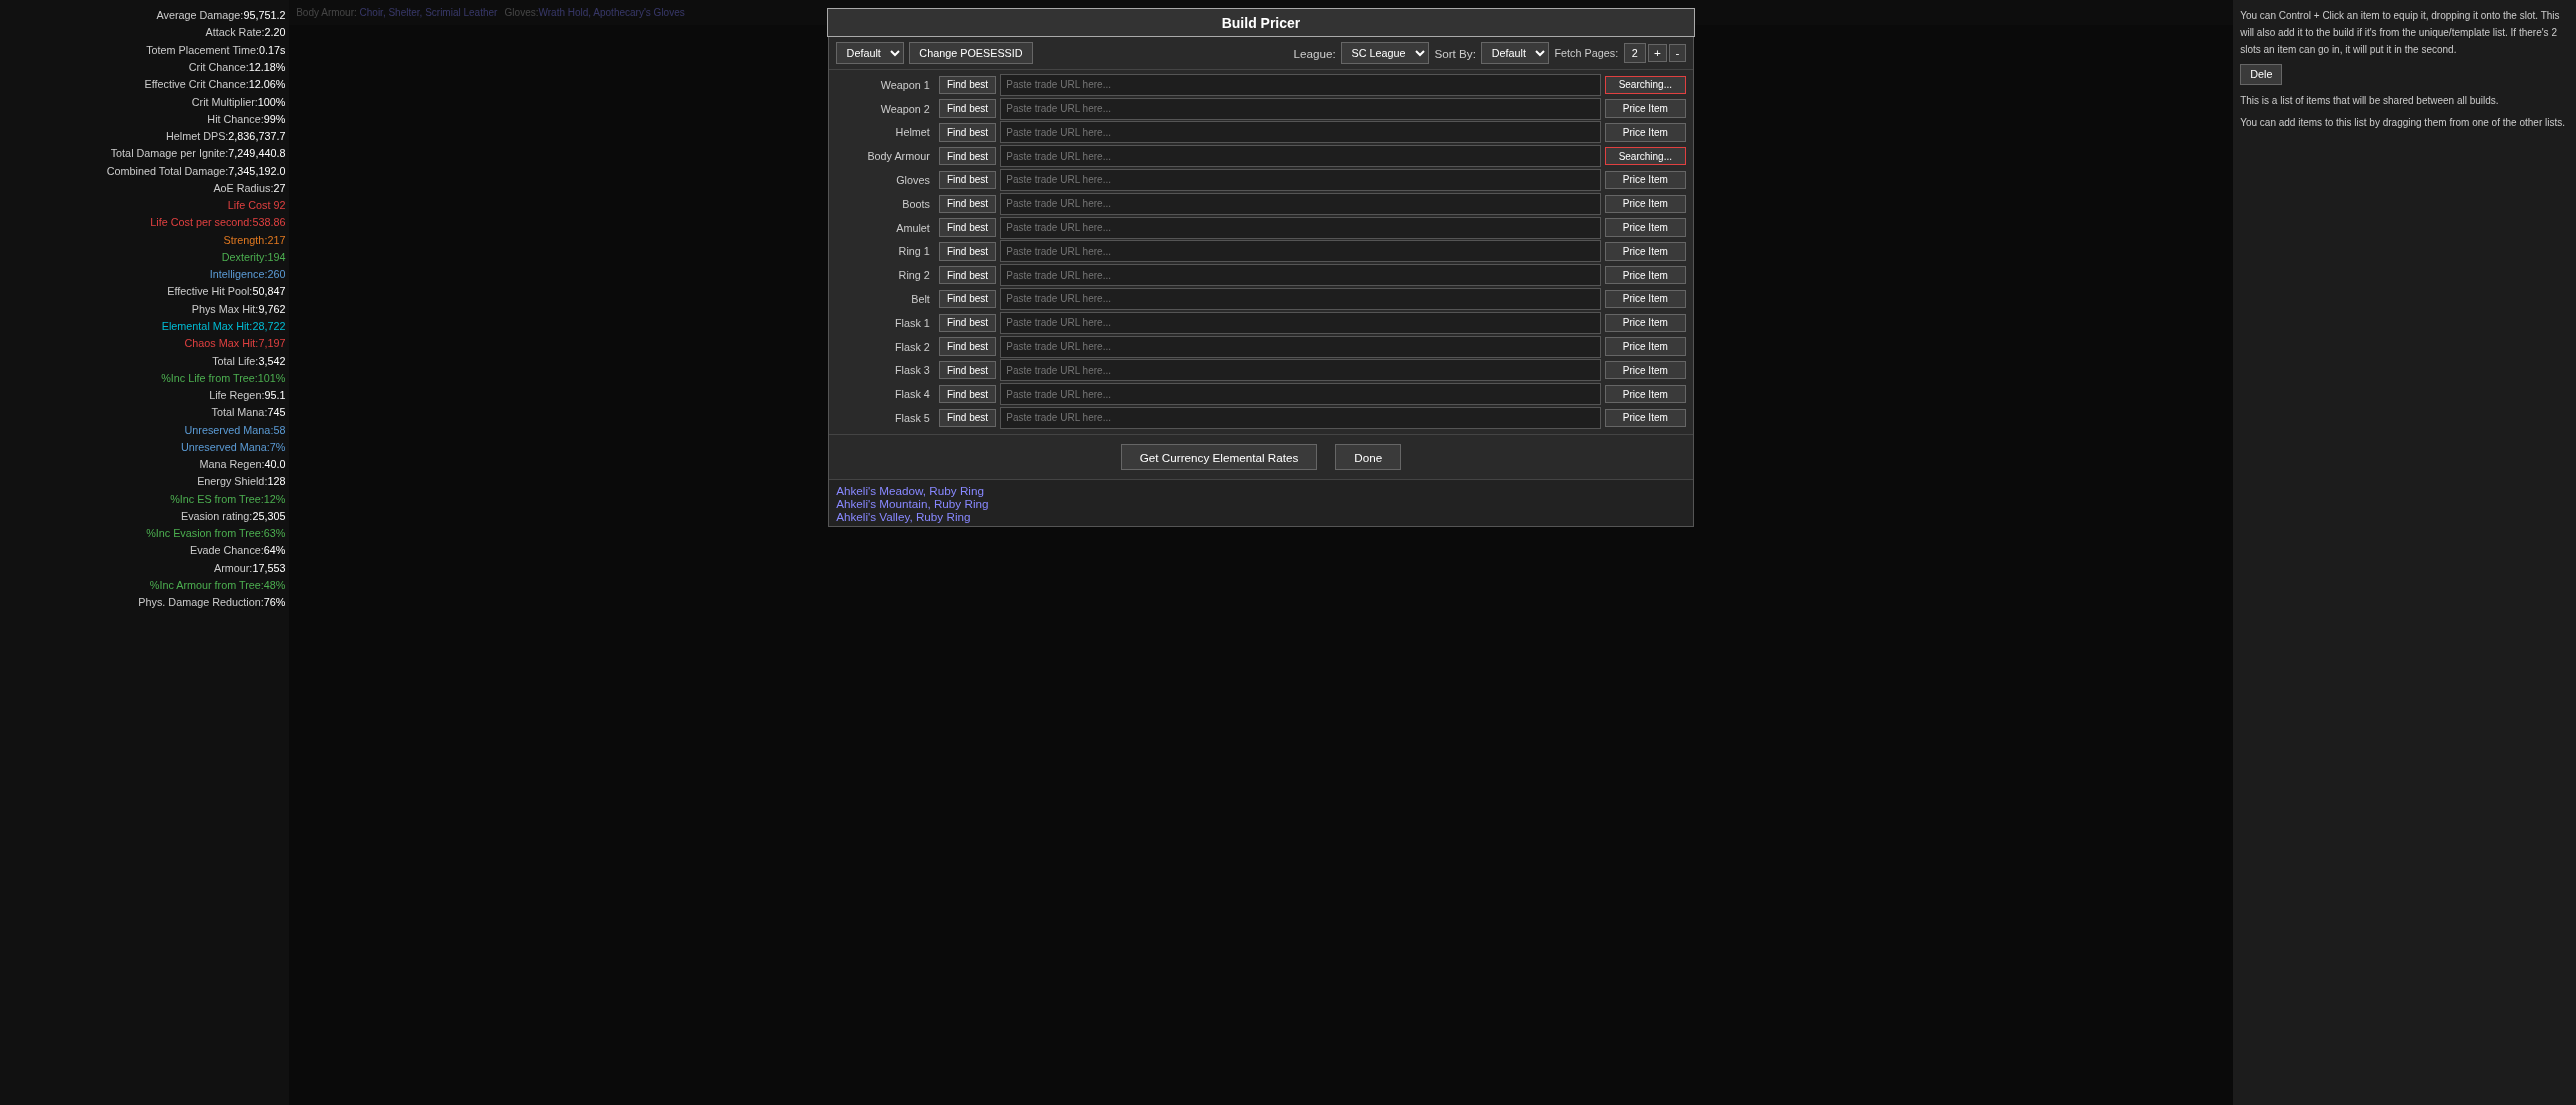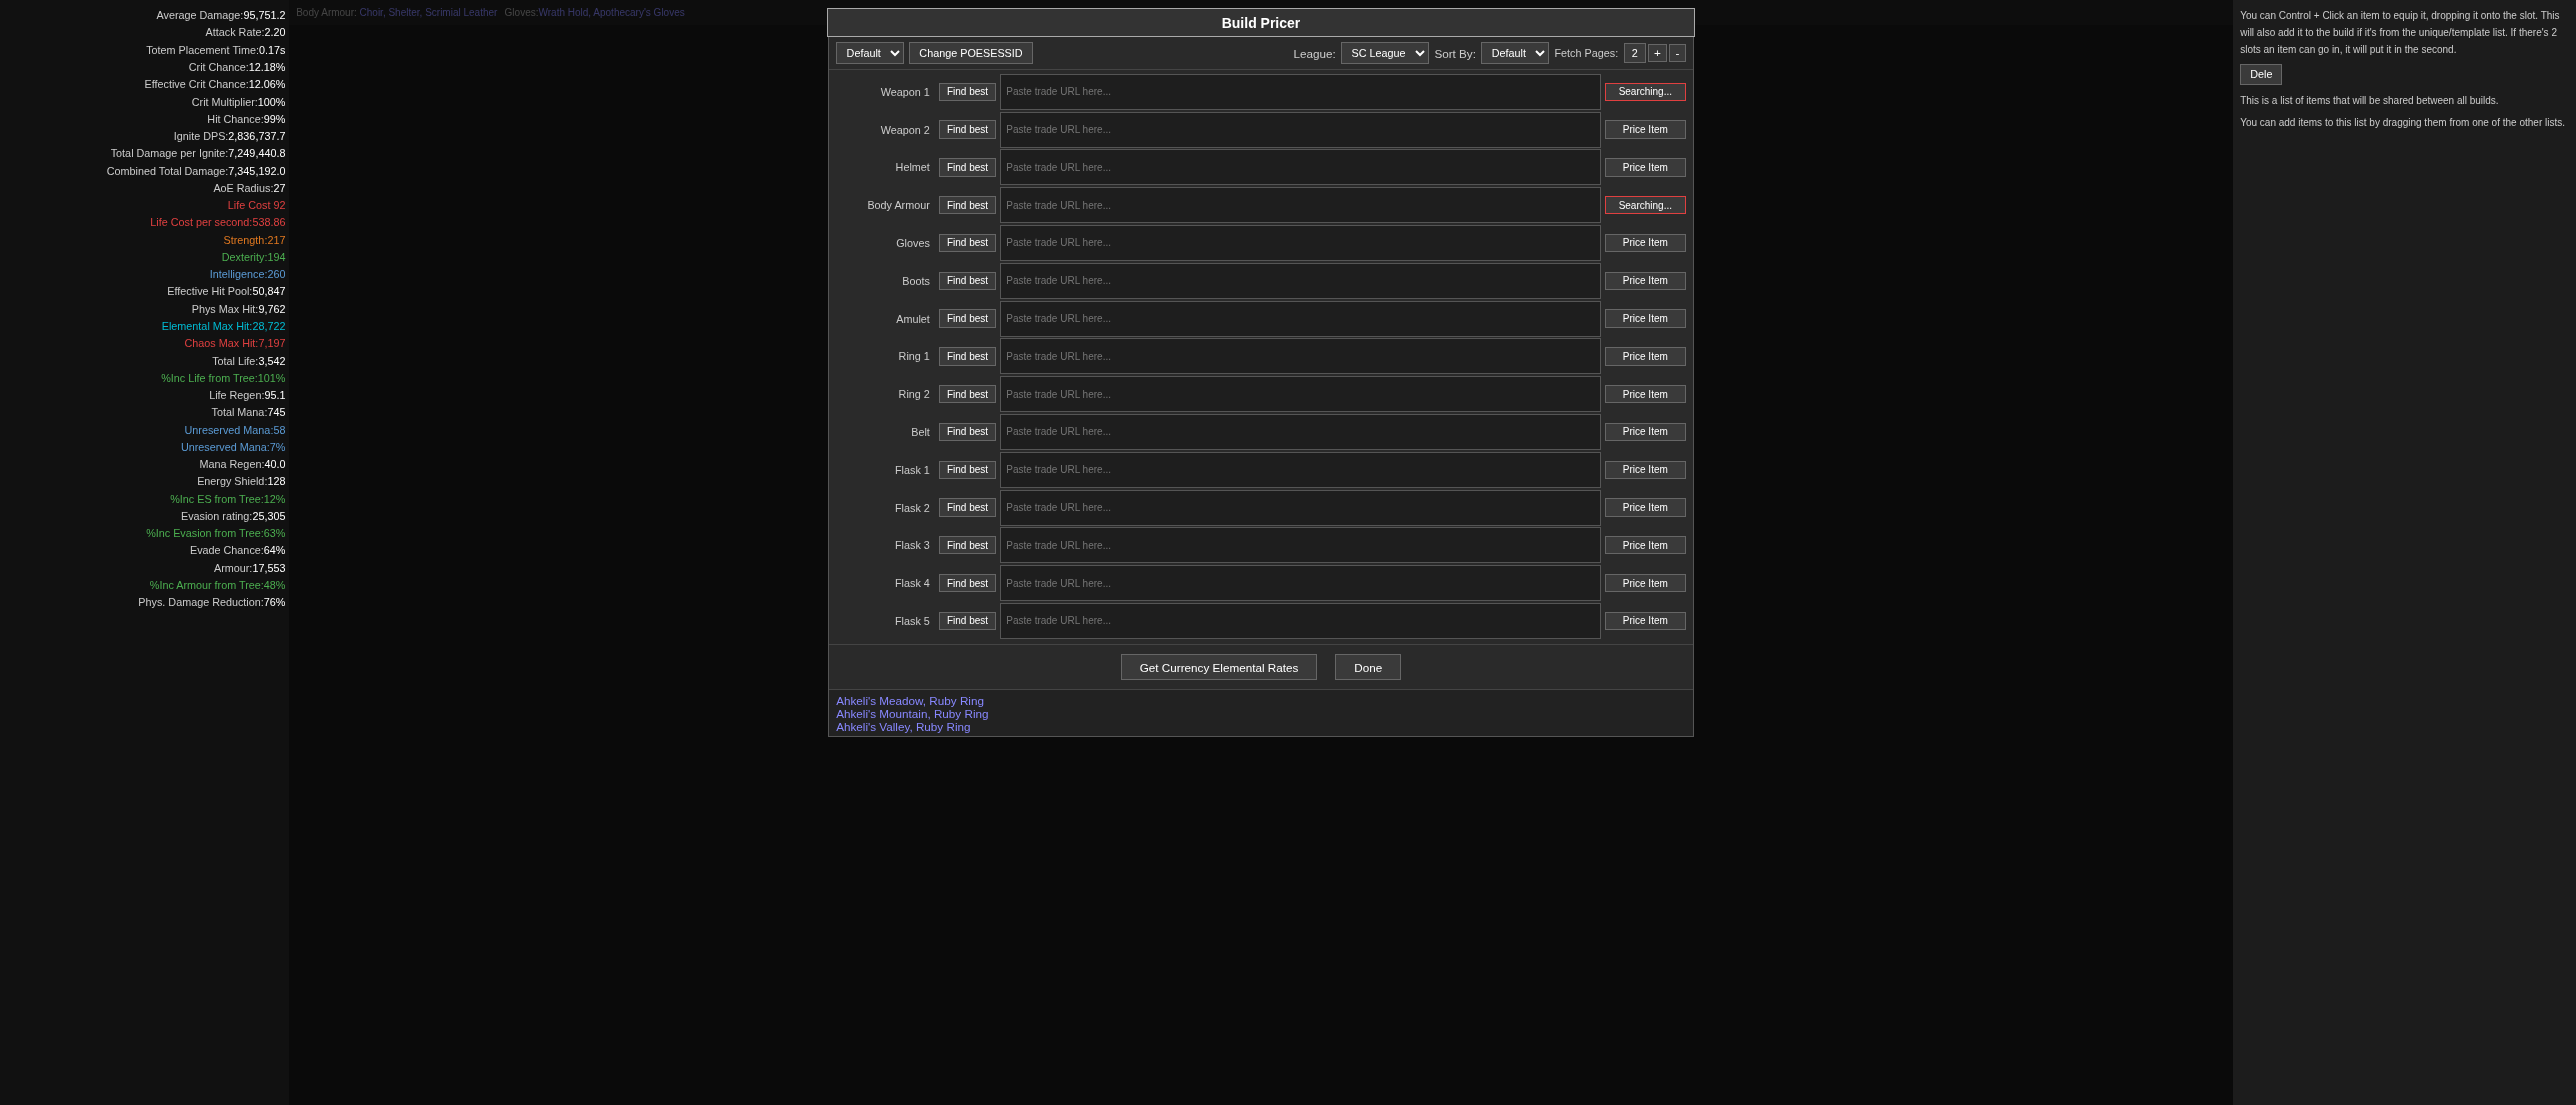--- a/index.html
+++ b/index.html
@@ -197,21 +197,21 @@
       white-space: nowrap;
     }
 
     .trade-url-input {
       flex: 1;
       background: #1e1e1e;
       border: 0.9px solid #555;
       color: #888;
       padding: 2.7px 5.4px;
       font-size: 10px;
-      height: 36px;
+      height: 22px;
     }
 
     .price-btn {
       background: #3a3a3a;
       border: 0.9px solid #666;
       color: #fff;
       padding: 2.7px 9px;
       font-size: 10px;
       cursor: pointer;
       flex-shrink: 0;
@@ -265,21 +265,21 @@
 <div class="left-panel">
   <div class="stat-line">
     <span class="label">Average Damage:</span><span class="val">95,751.2</span>
   </div>
   <div class="stat-line"><span class="label">Attack Rate:</span><span class="val">2.20</span></div>
   <div class="stat-line"><span class="label">Totem Placement Time:</span><span class="val">0.17s</span></div>
   <div class="stat-line"><span class="label">Crit Chance:</span><span class="val">12.18%</span></div>
   <div class="stat-line"><span class="label">Effective Crit Chance:</span><span class="val">12.06%</span></div>
   <div class="stat-line"><span class="label">Crit Multiplier:</span><span class="val">100%</span></div>
   <div class="stat-line"><span class="label">Hit Chance:</span><span class="val">99%</span></div>
-  <div class="stat-line"><span class="label">Ignite DPS:</span><span class="val">2,836,737.7</span></div>
+  <div class="stat-line"><span class="label">Helmet DPS:</span><span class="val">2,836,737.7</span></div>
   <div class="stat-line"><span class="label">Total Damage per Ignite:</span><span class="val">7,249,440.8</span></div>
   <div class="stat-line"><span class="label">Combined Total Damage:</span><span class="val">7,345,192.0</span></div>
   <div class="stat-line"><span class="label">AoE Radius:</span><span class="val">27</span></div>
   <div class="stat-line"><span class="stat-red">Life Cost</span><span class="stat-red"> 92</span></div>
   <div class="stat-line"><span class="stat-red">Life Cost per second:</span><span class="stat-red">538.86</span></div>
   <div class="stat-line"><span style="color:#e07820;">Strength:</span><span style="color:#e07820;">217</span></div>
   <div class="stat-line"><span style="color:#4caf50;">Dexterity:</span><span style="color:#4caf50;">194</span></div>
   <div class="stat-line"><span style="color:#5b9bd5;">Intelligence:</span><span style="color:#5b9bd5;">260</span></div>
   <div class="stat-line"><span class="label">Effective Hit Pool:</span><span class="val">50,847</span></div>
   <div class="stat-line"><span class="label">Phys Max Hit:</span><span class="val">9,762</span></div>

